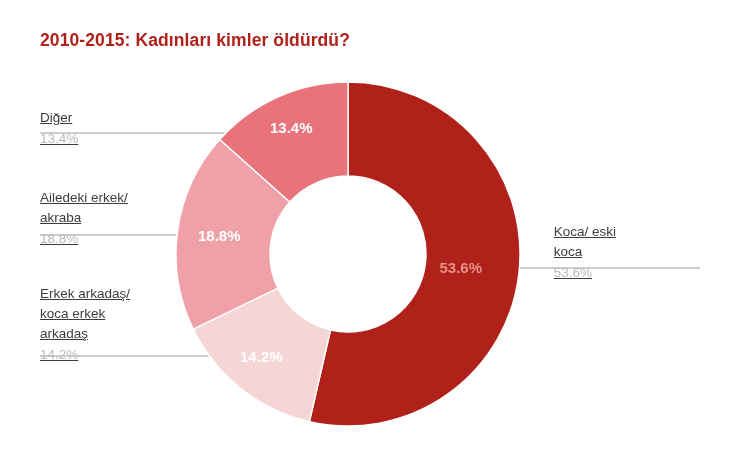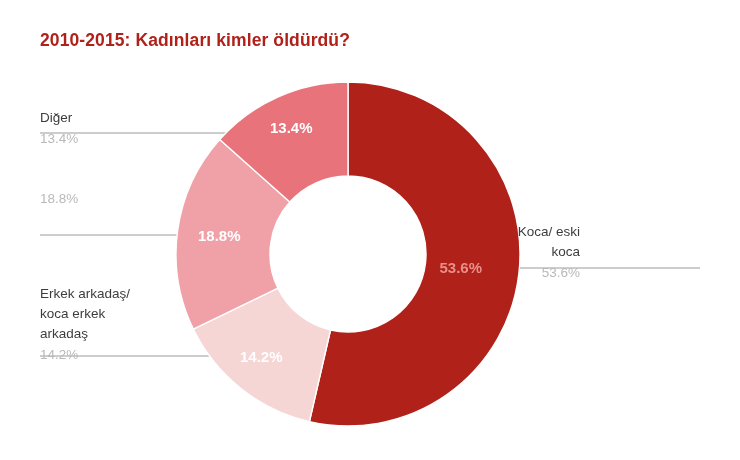--- a/index.html
+++ b/index.html
@@ -14,20 +14,21 @@
     overflow: hidden;
     font-family: "Liberation Sans", sans-serif;
     -webkit-font-smoothing: antialiased;
   }
 
   #stage {
     position: absolute;
     left: 0; top: 0;
     width: 620px;
     height: 460px;
+    padding-left: 36px;
   }
 
   
   .chart-title {
     position: absolute;
     left: 40px;
     top: 30px;
     font-size: 17.5px;
     font-weight: bold;
     color: #b0211a;
@@ -43,39 +44,39 @@
     width: 740px;
     height: 460px;
   }
 
   
   .callout {
     position: absolute;
     font-size: 13.5px;
     line-height: 20px;
     color: #3d3d3d;
+    text-decoration: underline;
   }
   .callout .lbl-name {
     display: block;
     white-space: pre-line;
     color: #3d3d3d;
   }
   .callout .lbl-val {
     display: block;
     color: #b9b9b9;
     font-size: 13.5px;
     line-height: 20px;
     padding-top: 1px;
   }
 
   .callout-left {
     text-align: left;
   }
   .callout-right {
-    text-align: right;
     margin-left: 37px;
   }
 
   
   #callout-diger      { left: 40px;  top: 108px; }
   #callout-aile       { left: 40px;  top: 188px; }
   #callout-erkek      { left: 40px;  top: 284px; }
   #callout-koca       { right: 40px; top: 222px; }
 </style>
 </head>
@@ -116,20 +117,22 @@
       <text x="240" y="362" text-anchor="start" fill="#ffffff">14.2%</text>
     </g>
   </svg>
 
   <div class="callout callout-left" id="callout-diger">
     <span class="lbl-name">Diğer</span>
     <span class="lbl-val">13.4%</span>
   </div>
 
   <div class="callout callout-left" id="callout-aile">
+    <span class="lbl-name">Ailedeki erkek/
+akraba</span>
     <span class="lbl-val">18.8%</span>
   </div>
 
   <div class="callout callout-left" id="callout-erkek">
     <span class="lbl-name">Erkek arkadaş/
 koca erkek
 arkadaş</span>
     <span class="lbl-val">14.2%</span>
   </div>
 

